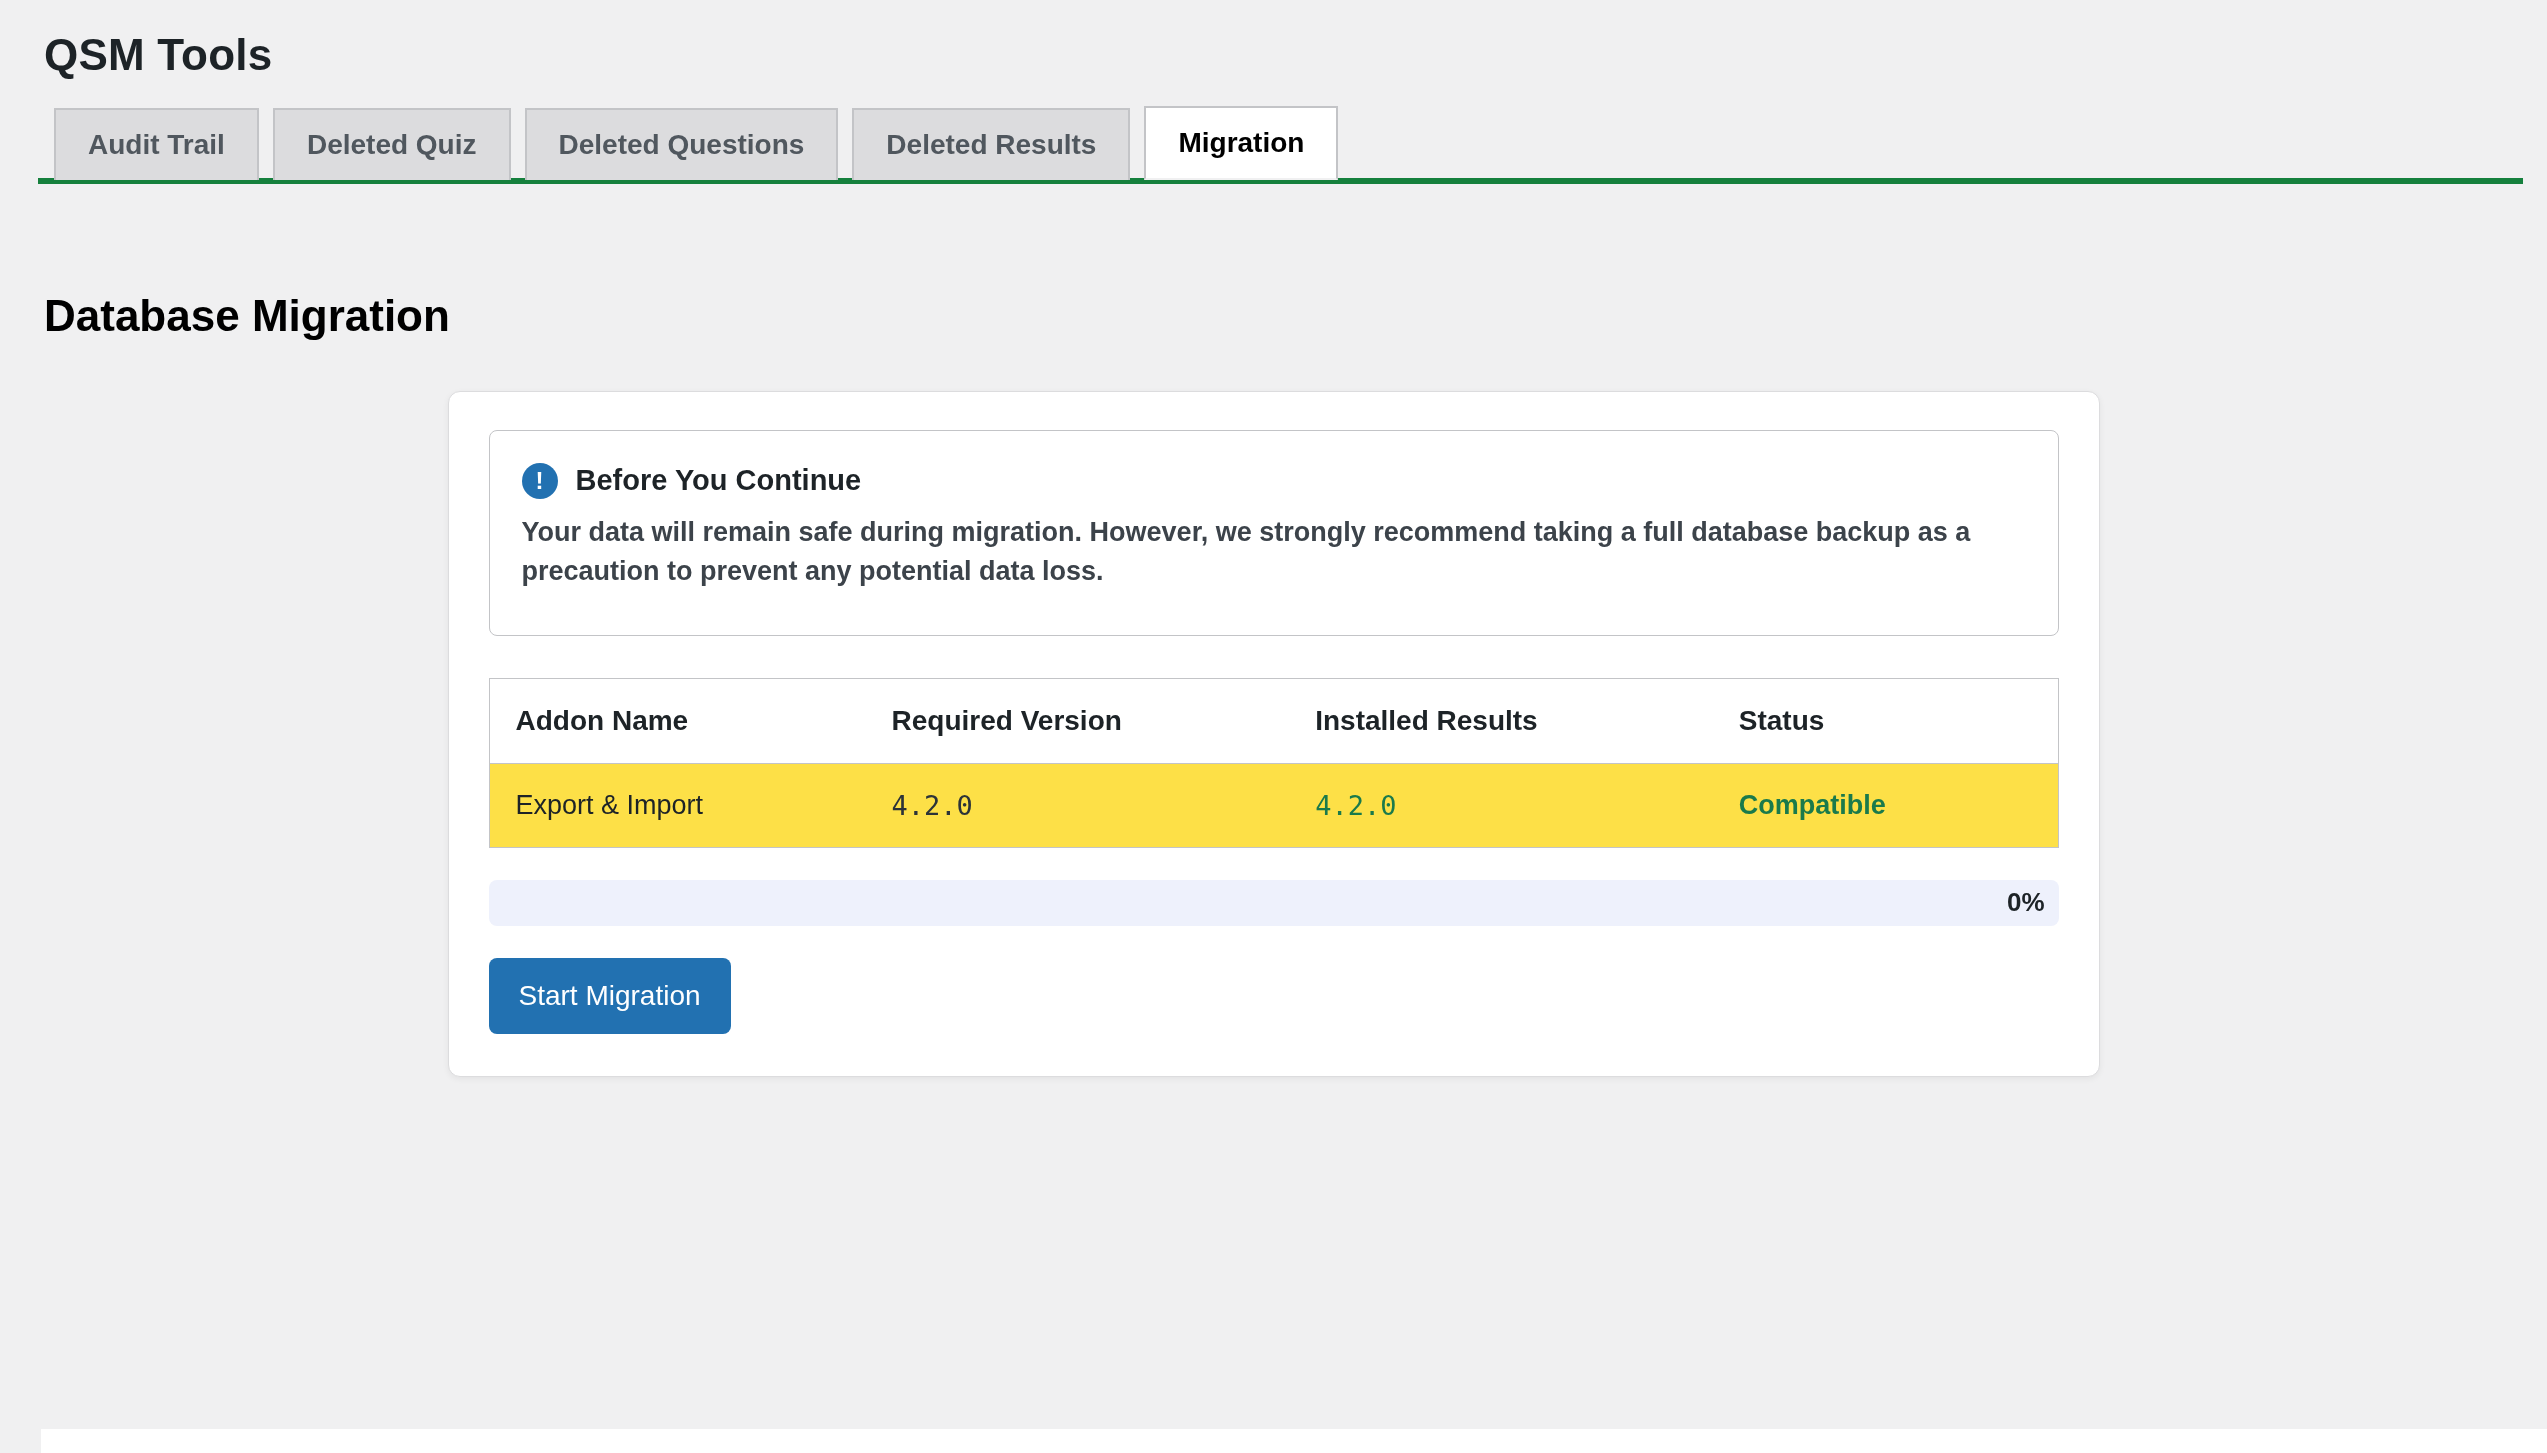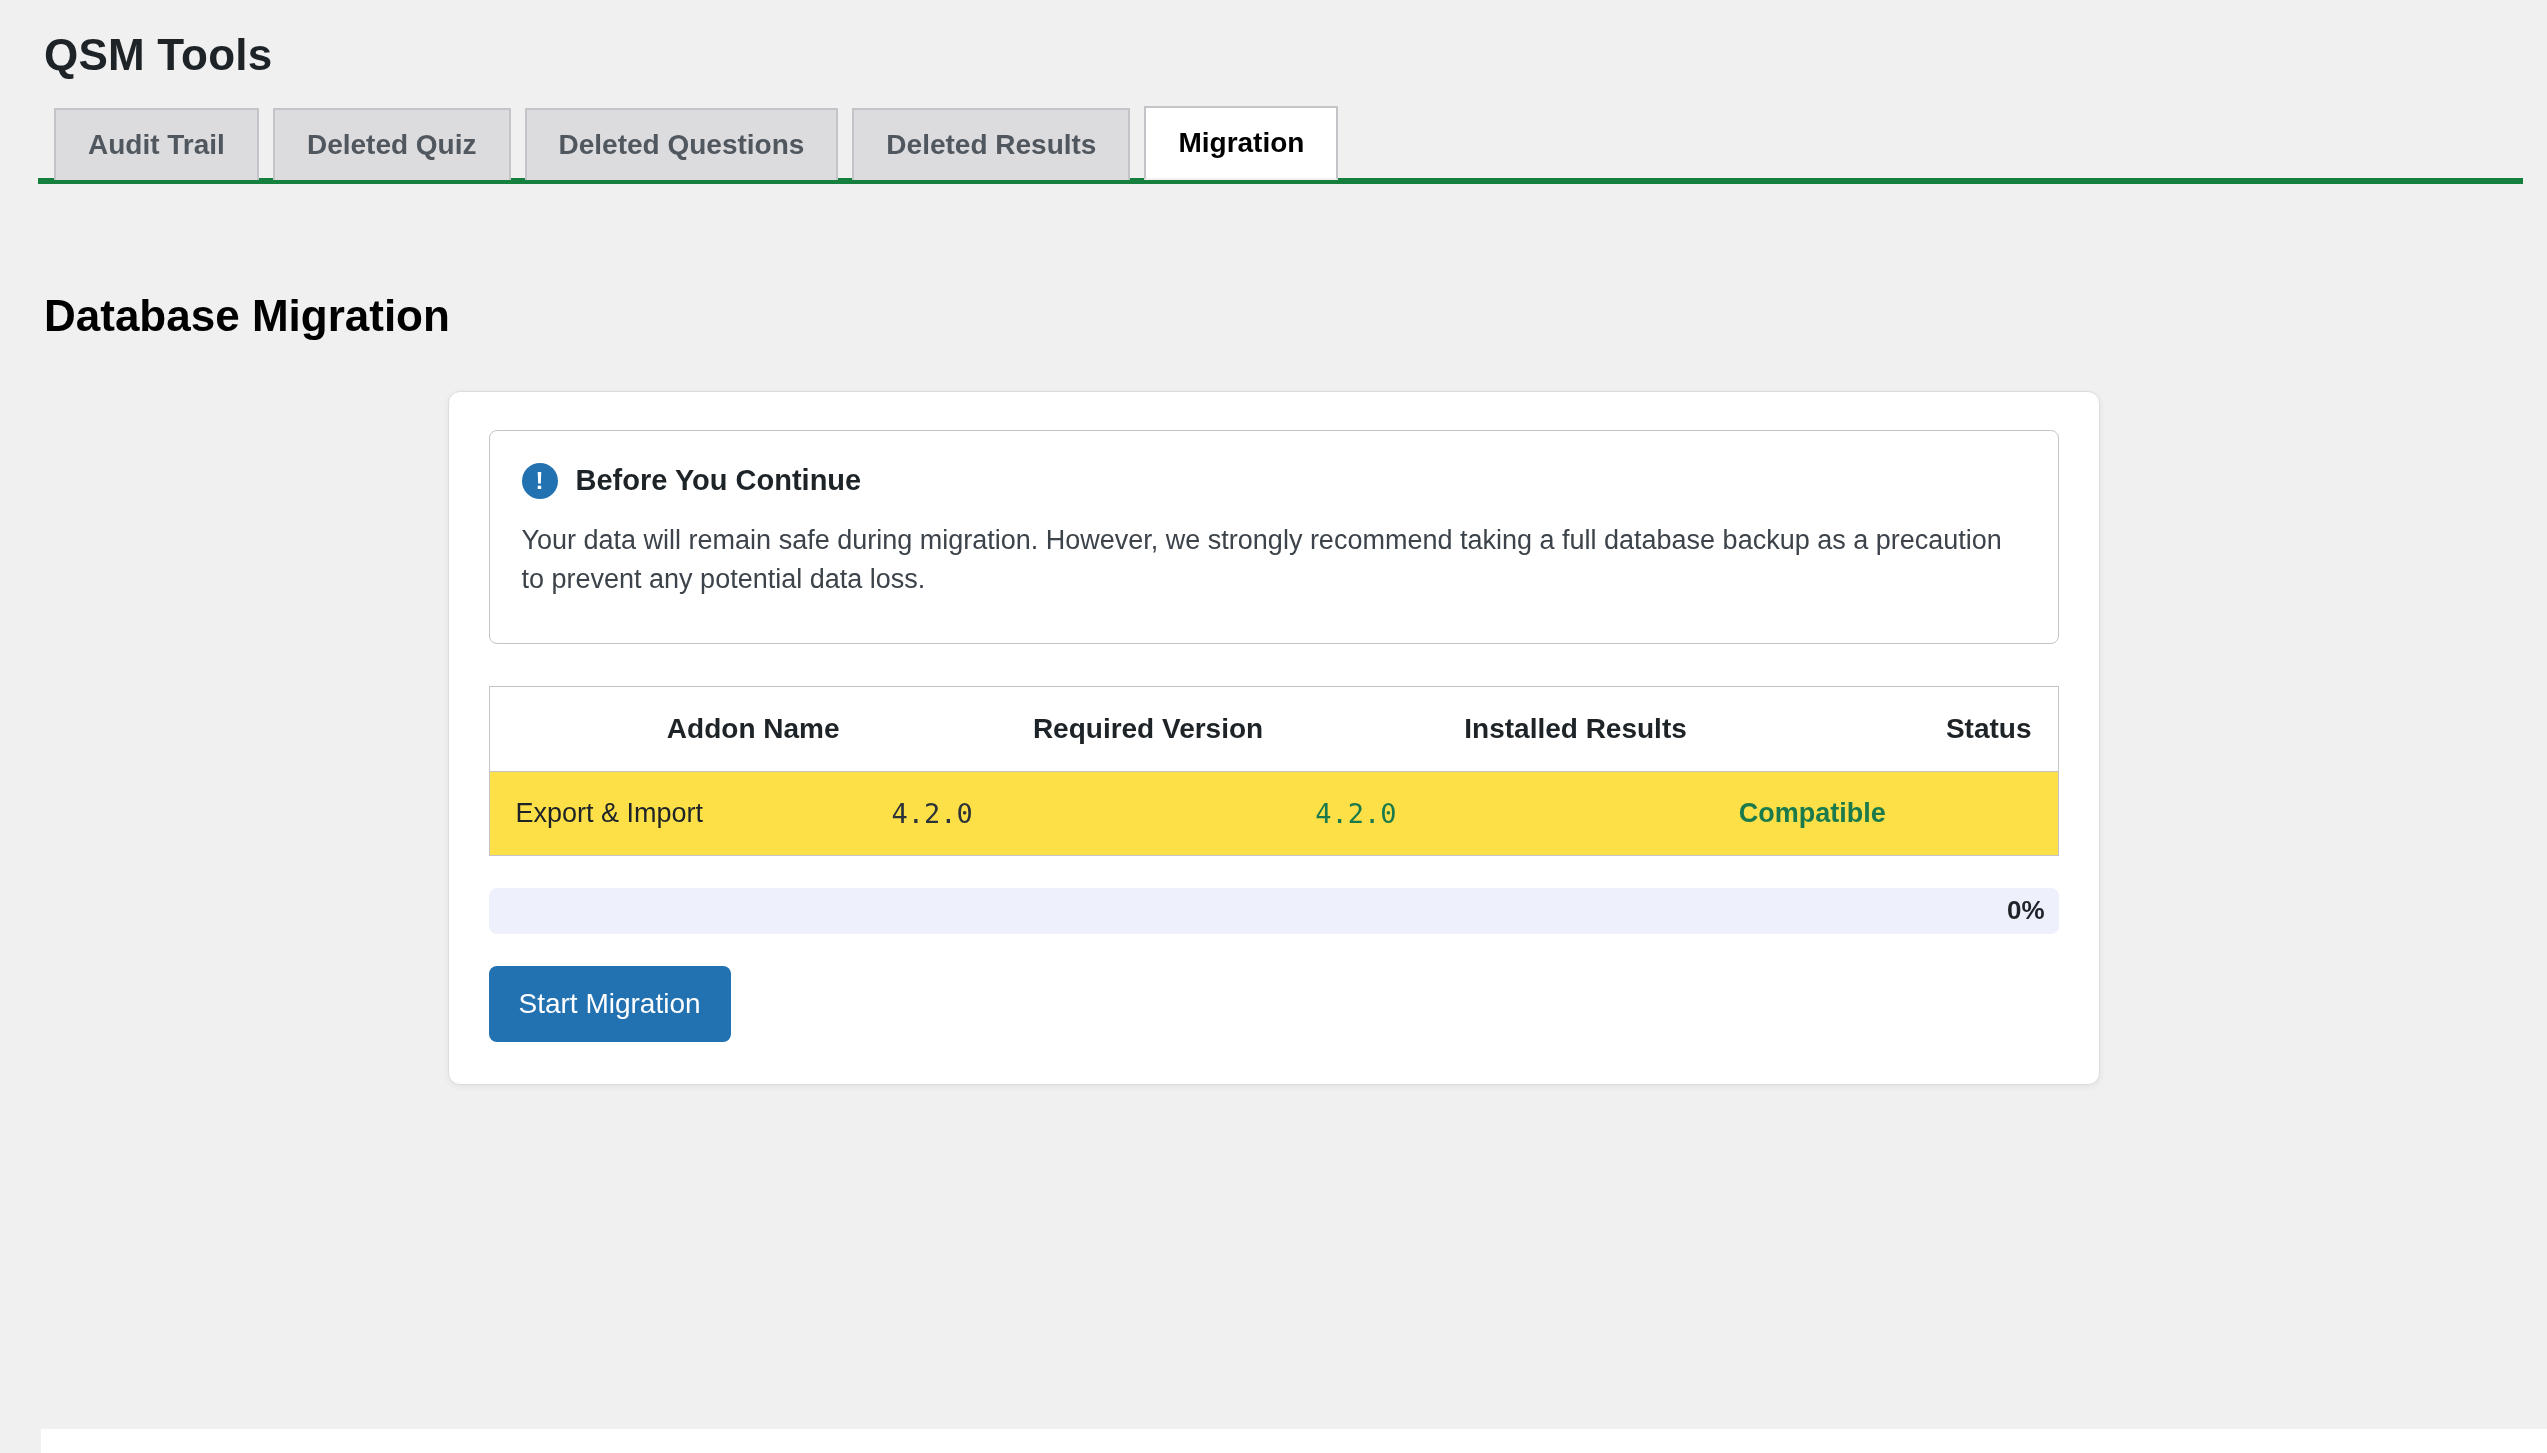--- a/index.html
+++ b/index.html
@@ -94,36 +94,37 @@
     justify-content: center;
     flex: 0 0 auto;
     line-height: 1;
   }
   .notice-title {
     font-size: 29px;
     font-weight: 700;
     color: #1d2327;
   }
   .notice-body {
-    margin-top: 22px;
+    margin-top: 14px;
     font-size: 27px;
     line-height: 1.45;
     color: #3c434a;
     max-width: 1512px;
+    font-weight: bold;
   }
 
   
   .addon-table {
     width: 100%;
     margin-top: 42px;
     border: 1px solid #c3c4c7;
     border-collapse: collapse;
   }
   .addon-table th {
-    text-align: right;
+    text-align: left;
     font-size: 28px;
     font-weight: 700;
     color: #1d2327;
     background: #ffffff;
     padding: 26px 26px;
     border-bottom: 1px solid #c3c4c7;
   }
   .addon-table td {
     font-size: 27px;
     padding: 26px 26px;

